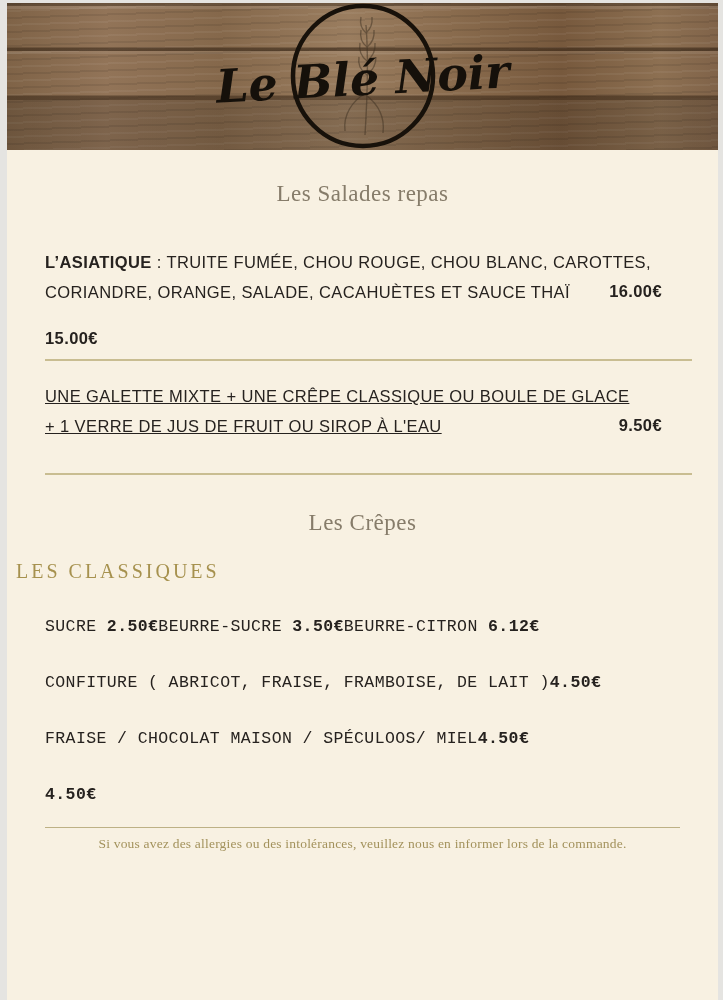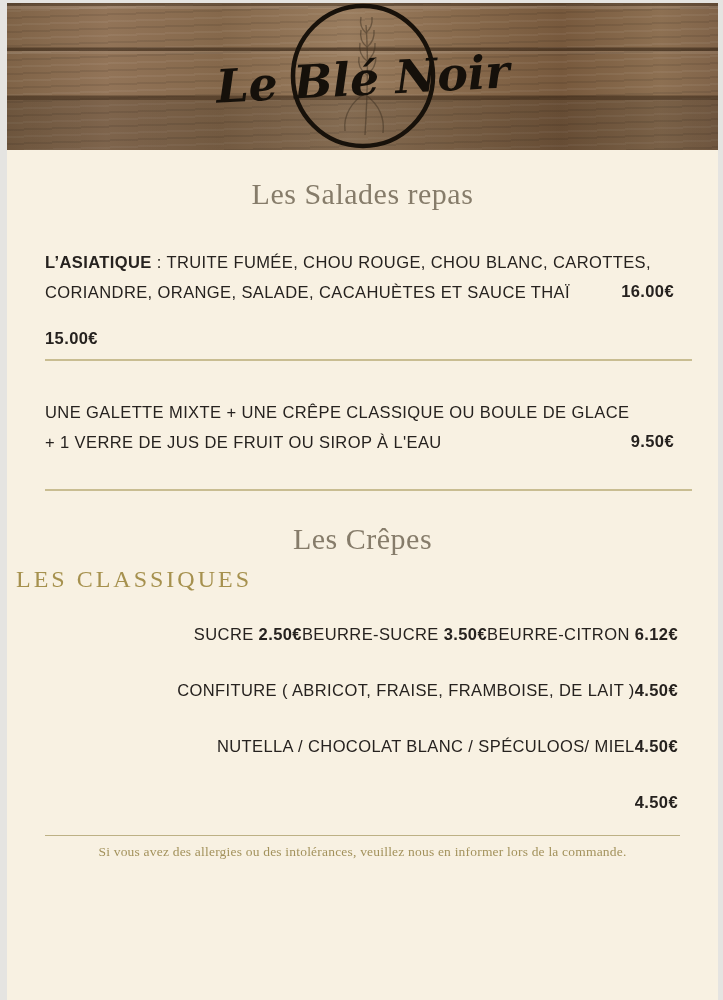--- a/index.html
+++ b/index.html
@@ -26,46 +26,46 @@
         #8a6c4e 62%,#77593d 78%,#8d7052 92%,#806349 100%);
   }
   .wood svg{position:absolute;left:0;top:0;}
   .logo-text{
     font-family:"DejaVu Serif","Liberation Serif",serif;
     font-style:italic;font-weight:700;
   }
   
   h1{
     margin:0;font-family:"Liberation Serif",serif;font-weight:400;
-    font-size:30px;line-height:47px;text-align:center;color:#867c6a;
+    font-size:23px;line-height:47px;text-align:center;color:#867c6a;
     letter-spacing:.5px;
   }
   #title-salades{margin-top:20px;}
   #title-enfant{margin-top:28px;}
   #title-crepes{margin-top:24px;}
   .subsection{
-    margin:6px 0 0 9px;
-    font-family:"Liberation Serif",serif;font-size:24px;line-height:22px;
+    margin:14px 0 0 9px;
+    font-family:"Liberation Serif",serif;font-size:20px;line-height:22px;
     color:#a6914e;letter-spacing:3px;font-weight:400;
   }
   
   .item{
     position:relative;margin:0 40px 0 38px;
     font-size:16.5px;line-height:30px;letter-spacing:.4px;color:#26221f;
   }
   .b{font-weight:700;}
-  .price-abs{position:absolute;right:4px;bottom:1px;font-weight:700;}
+  .price-abs{position:absolute;right:16px;bottom:1px;font-weight:700;}
   .price-line{text-align:left;font-weight:700;}
   .i-asiatique{margin-top:30px;}
   .i-cesar{margin-top:16px;}
-  .i-enfant{margin-top:36px;}
+  .i-enfant{margin-top:20px;text-decoration:underline;}
   .row{
-    display:flex;justify-content:flex-end;align-items:baseline;
-    margin:35px 40px 0 15px;
-    font-size:16.5px;line-height:21px;letter-spacing:.4px;color:#26221f;
+    display:flex;justify-content:flex-start;align-items:baseline;
+    margin:35px 40px 0 38px;
+    font-size:16.5px;line-height:21px;letter-spacing:.4px;color:#26221f;font-family:Liberation Mono, monospace;
   }
   .row-classics{margin-top:34px;}
   
   .rule{border:0;border-top:2px solid #c9bd91;margin:0 26px 0 38px;}
   #rule-1{margin-top:6px;}
   #rule-2{margin-top:32px;}
   
   .footer-rule{border:0;border-top:1px solid #bdb185;margin:0 38px;}
   #footer-rule-top{margin-top:22px;}
   .footer-text{
@@ -130,21 +130,21 @@
     <span><span>BEURRE-SUCRE</span> <span class="b">3.50€</span></span>
     <span><span>BEURRE-CITRON</span> <span class="b">6.12€</span></span>
   </div>
 
   <div class="row">
     <span>CONFITURE ( ABRICOT, FRAISE, FRAMBOISE, DE LAIT )</span>
     <span class="b">4.50€</span>
   </div>
 
   <div class="row">
-    <span>NUTELLA / CHOCOLAT BLANC / SPÉCULOOS/ MIEL</span>
+    <span>FRAISE / CHOCOLAT MAISON / SPÉCULOOS/ MIEL</span>
     <span class="b">4.50€</span>
   </div>
 
   <div class="row">
     <span class="b">4.50€</span>
   </div>
 
   <hr class="footer-rule" id="footer-rule-top">
   <div class="footer-text">
     <div>Si vous avez des allergies ou des intolérances, veuillez nous en informer lors de la commande.</div>

